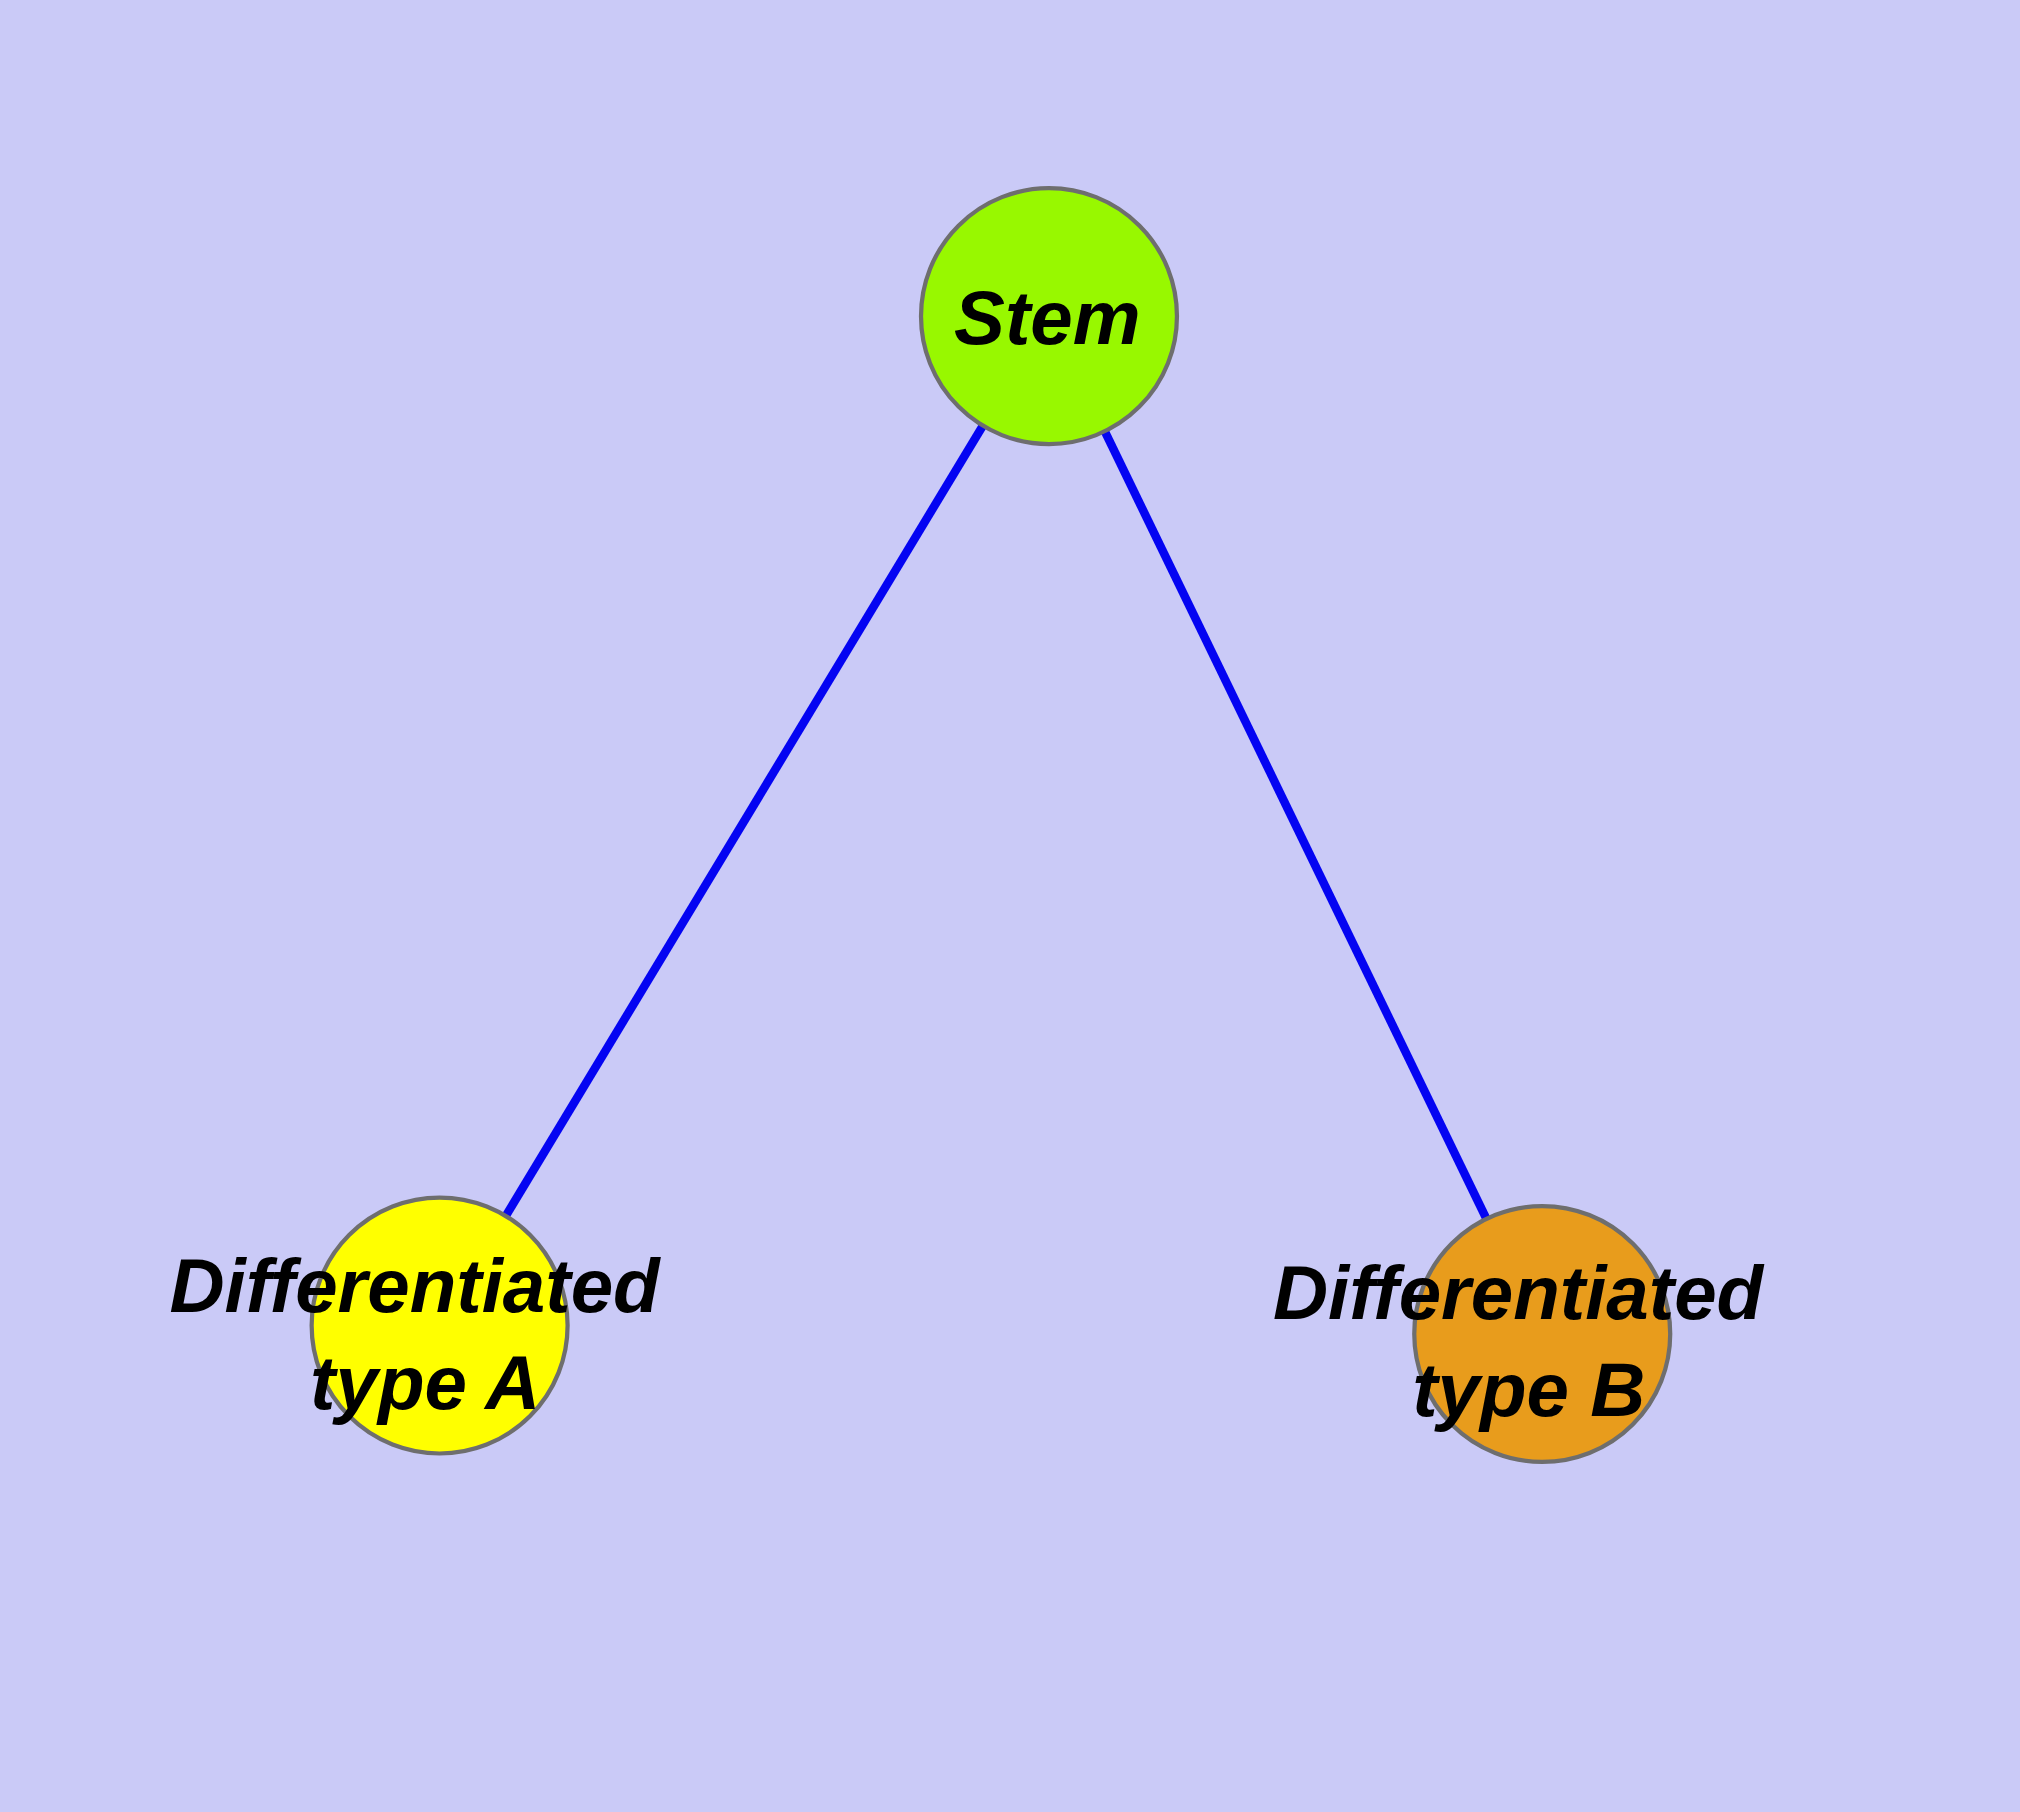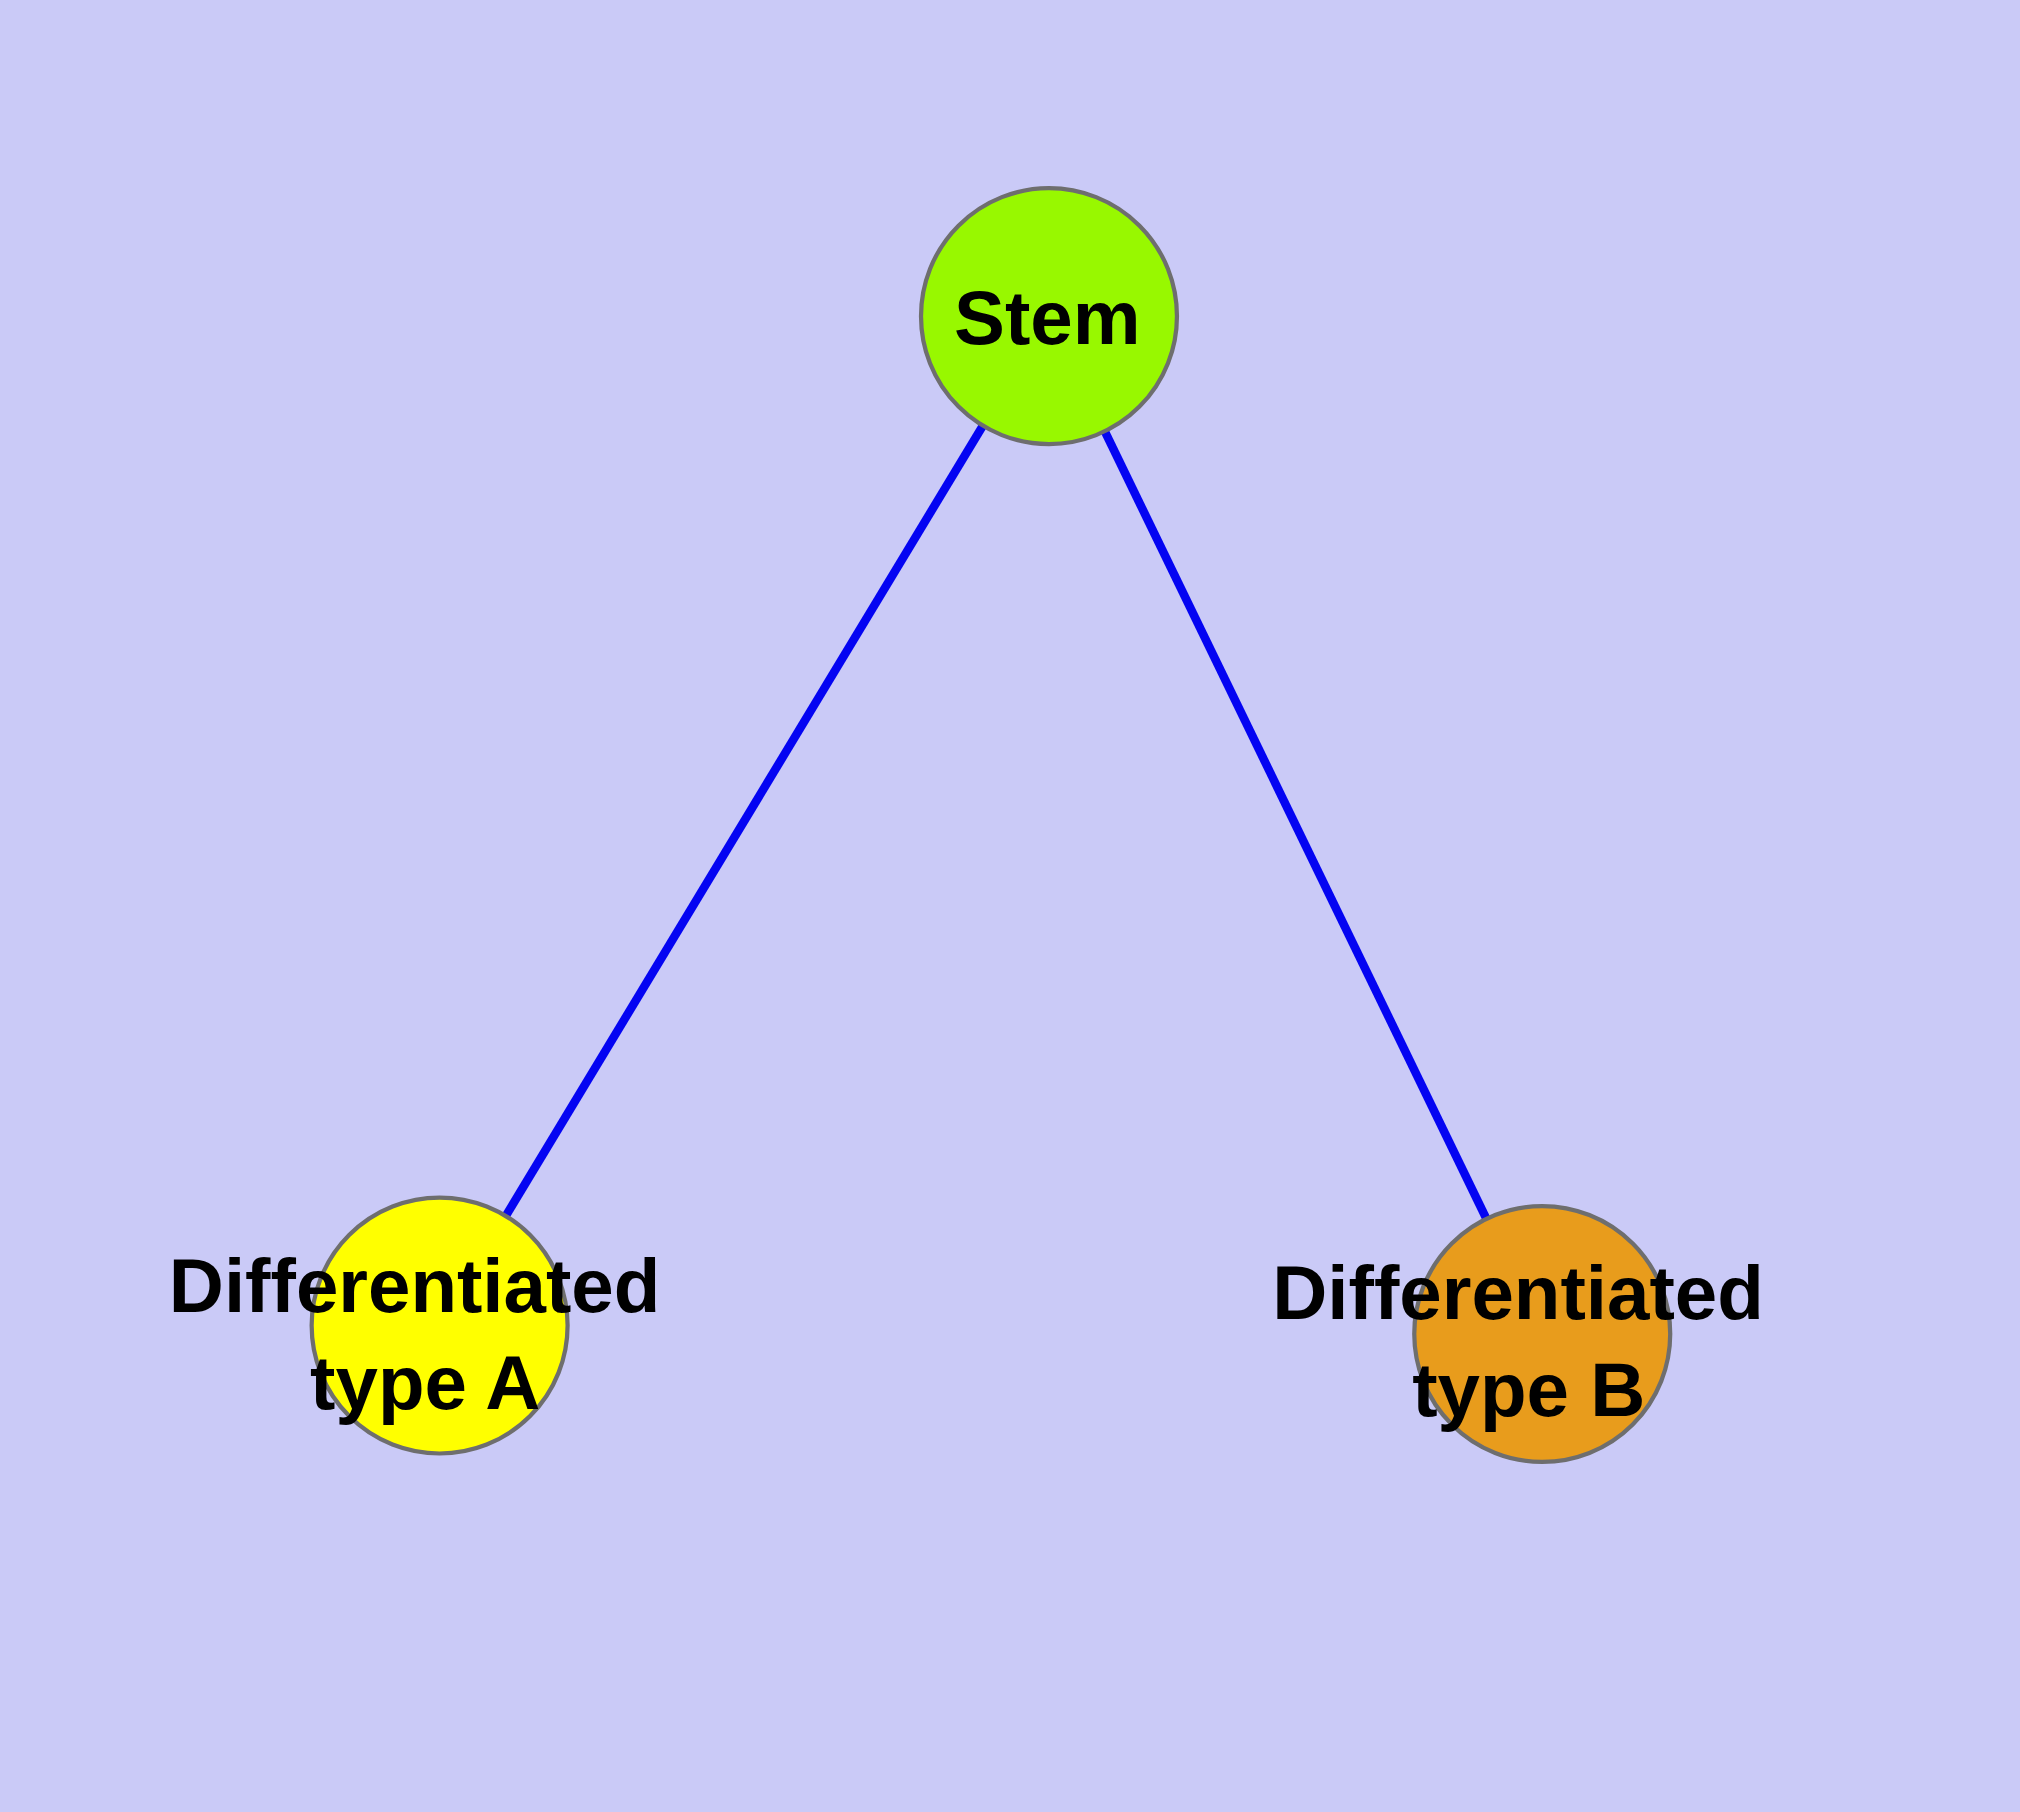--- a/index.html
+++ b/index.html
@@ -10,20 +10,21 @@
     background: #CACAF7;
     overflow: hidden;
     font-family: "Liberation Sans", sans-serif;
   }
   .diagram-wrap {
     width: 100vw;
     height: 100vh;
     display: flex;
     align-items: center;
     justify-content: flex-start;
+    font-style: italic;
   }
   svg.graph {
     width: 100vw;
     height: 100vh;
     display: block;
   }
   .edge {
     fill: none;
     stroke-width: 10;
     stroke-linecap: butt;

